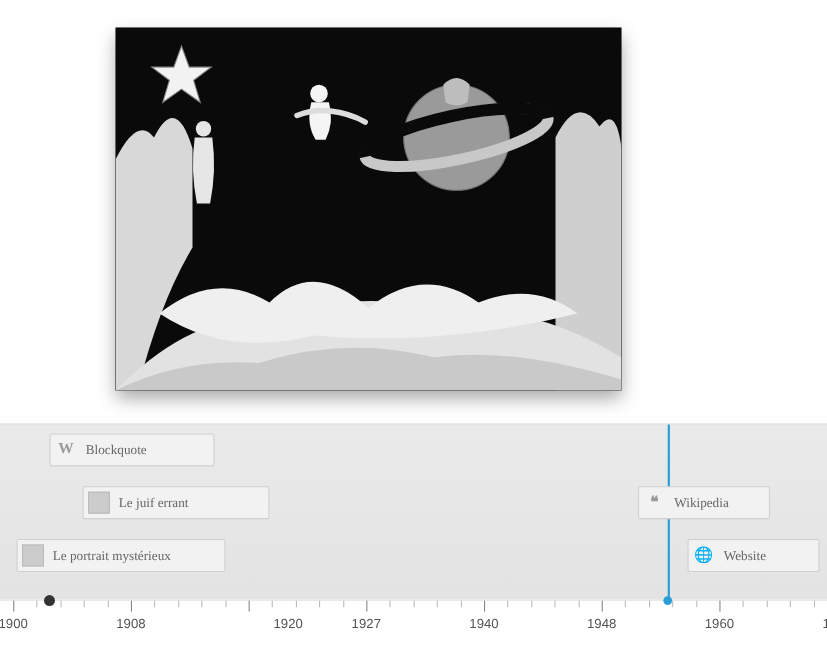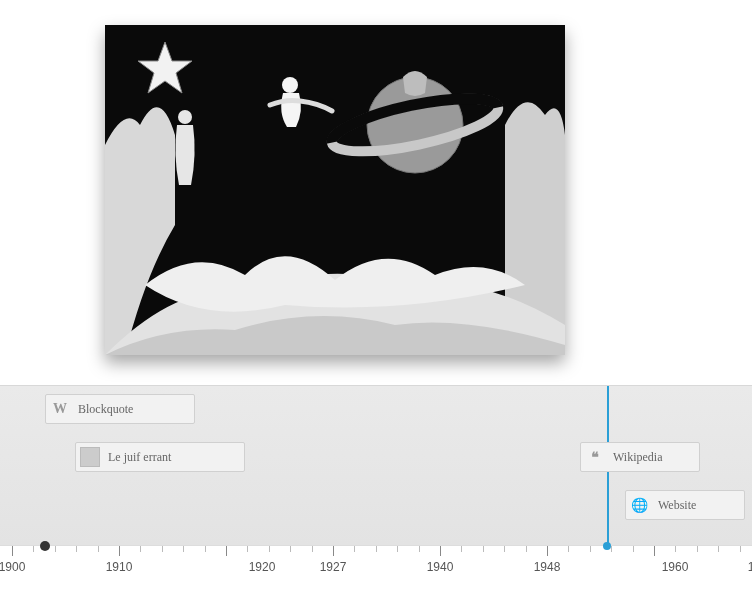--- a/index.html
+++ b/index.html
@@ -165,37 +165,41 @@
       <span>Blockquote</span>
     </div>
     <div class="tl-item" style="left: 75px; top: 56px; width: 170px;">
       <span class="thumb"></span>
       <span>Le juif errant</span>
     </div>
     <div class="tl-item" style="left: 580px; top: 56px; width: 120px;">
       <span class="ico">❝</span>
       <span>Wikipedia</span>
     </div>
+    <div class="tl-item" style="left: 15px; top: 104px; width: 190px;">
+      <span class="thumb"></span>
+      <span>Le portrait mystérieux</span>
+    </div>
     <div class="tl-item" style="left: 625px; top: 104px; width: 120px;">
       <span class="ico">🌐</span>
       <span>Website</span>
     </div>
   </div>
 
 <div class="ruler" id="ruler">
   <div class="marker-dot" id="marker-dot" style="left: 607px; top: 0px;"></div>
   <div class="start-marker" id="start-marker" style="left: 45px; top: 0px;"></div>
 <div class="tick-major" style="left: 12px;"></div>
     <div class="tick-label" style="left: 12px;">1900</div>
     <div class="tick-minor" style="left: 33.4px;"></div>
     <div class="tick-minor" style="left: 54.8px;"></div>
     <div class="tick-minor" style="left: 76.2px;"></div>
     <div class="tick-minor" style="left: 97.6px;"></div>
     <div class="tick-major" style="left: 119px;"></div>
-    <div class="tick-label" style="left: 119px;">1910</div>
+    <div class="tick-label" style="left: 119px;">1908</div>
     <div class="tick-minor" style="left: 140.4px;"></div>
     <div class="tick-minor" style="left: 161.8px;"></div>
     <div class="tick-minor" style="left: 183.2px;"></div>
     <div class="tick-minor" style="left: 204.6px;"></div>
     <div class="tick-major" style="left: 226px;"></div>
     <div class="tick-label" style="left: 226px; margin-left: 36px;">1920</div>
     <div class="tick-minor" style="left: 247.4px;"></div>
     <div class="tick-minor" style="left: 268.8px;"></div>
     <div class="tick-minor" style="left: 290.2px;"></div>
     <div class="tick-minor" style="left: 311.6px;"></div>
@@ -211,19 +215,19 @@
     <div class="tick-minor" style="left: 482.8px;"></div>
     <div class="tick-minor" style="left: 504.2px;"></div>
     <div class="tick-minor" style="left: 525.6px;"></div>
     <div class="tick-major" style="left: 547px;"></div>
     <div class="tick-label" style="left: 547px;">1948</div>
     <div class="tick-minor" style="left: 568.4px;"></div>
     <div class="tick-minor" style="left: 589.8px;"></div>
     <div class="tick-minor" style="left: 611.2px;"></div>
     <div class="tick-minor" style="left: 632.6px;"></div>
     <div class="tick-major" style="left: 654px;"></div>
-    <div class="tick-label" style="left: 654px; margin-left: 21px;">1960</div>
+    <div class="tick-label" style="left: 654px;">1960</div>
     <div class="tick-minor" style="left: 675.4px;"></div>
     <div class="tick-minor" style="left: 696.8px;"></div>
     <div class="tick-minor" style="left: 718.2px;"></div>
     <div class="tick-minor" style="left: 739.6px;"></div>
     <div class="tick-label" style="left: 761px;">1970</div>
   </div>
 
 </body></html>

